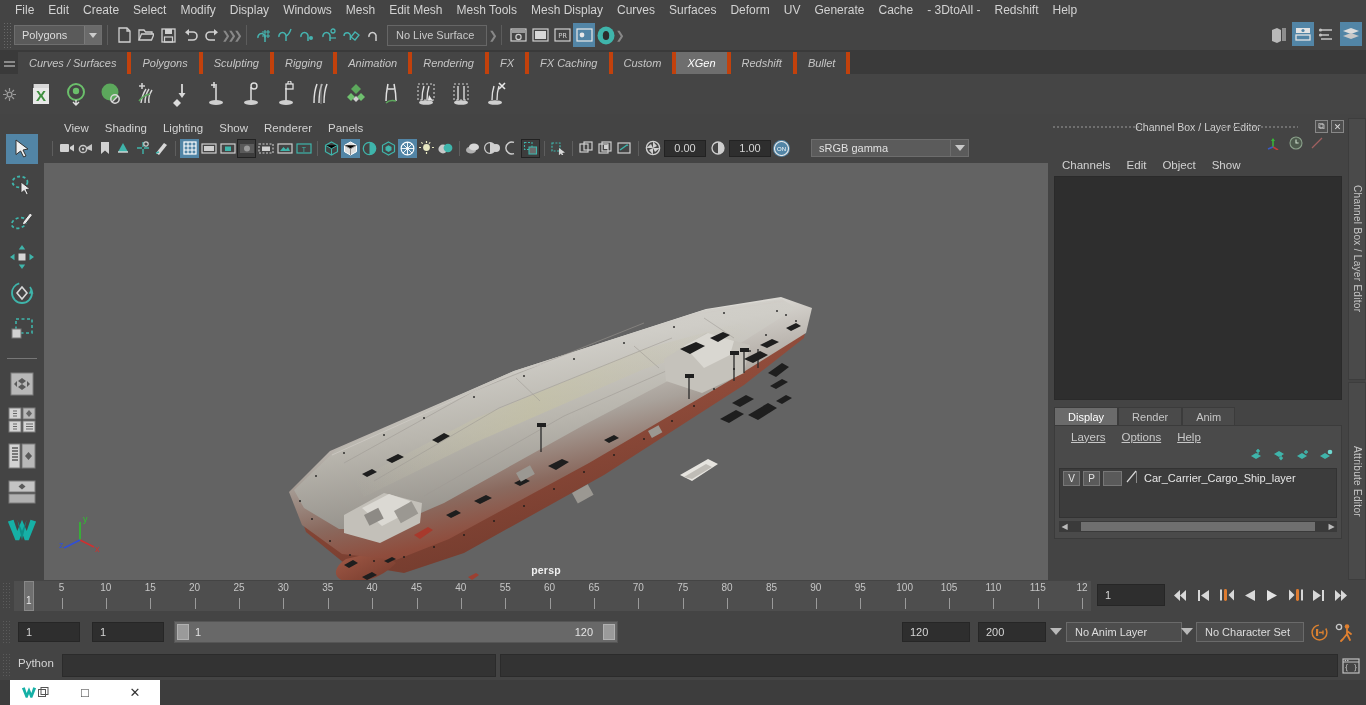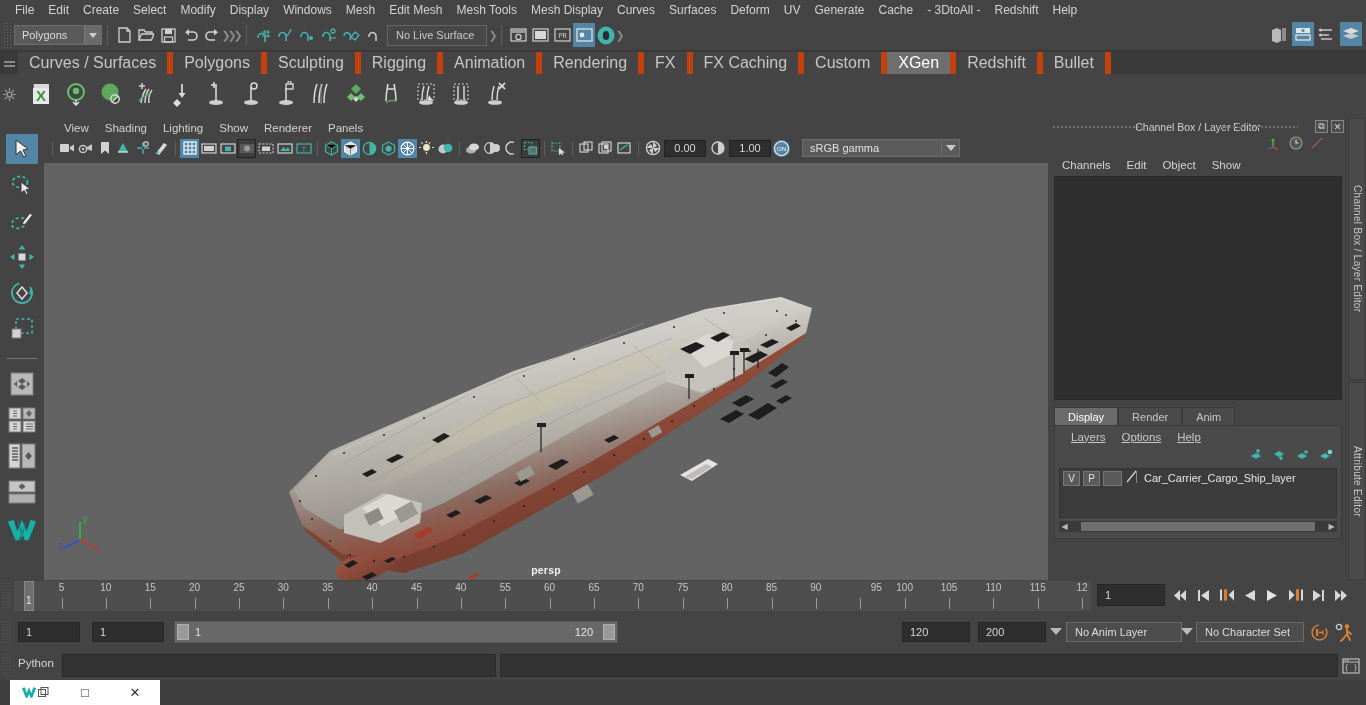--- a/index.html
+++ b/index.html
@@ -51,23 +51,23 @@
   .rightIcons .ri.on { background:#5285a6; }
 
   
   .shelfTabs {
     position:absolute; left:0; top:50px; width:1366px; height:24px;
     background:#3a3a3a; display:flex; align-items:flex-end;
   }
   .shelfGrip { width:18px; height:24px; display:flex; align-items:center; justify-content:center; }
   .shelfGrip i { display:block; width:11px; height:2px; background:#8a8a8a; box-shadow:0 4px 0 #8a8a8a; }
   .shelfTab {
-    height:22px; padding:0 11px; font-size:16px; color:#c6c6c6;
-    display:flex; align-items:center; border-right:6px solid #c2410c;
-    background:#454545; cursor:default; white-space:nowrap;
+    height:22px; padding:0 11px; font-size:11px; color:#c6c6c6;
+    display:flex; align-items:center; border-right:4px solid #c2410c;
+    background:#454545; cursor:default; white-space:nowrap;font-style:italic;
   }
   .shelfTab.active { background:#6e6e6e; color:#fff; }
   .shelfBody {
     position:absolute; left:0; top:74px; width:1366px; height:40px;
     background:#454545; display:flex; align-items:center;
   }
   .shelfSideBtn { width:18px; height:40px; display:flex; align-items:center; justify-content:center; }
   .shelfIcons { display:flex; align-items:center; gap:1px; padding-left:6px; }
   .shelfIcon { width:34px; height:34px; display:flex; align-items:center; justify-content:center; }
 
@@ -781,21 +781,21 @@
             <path d="M7 1a6 6 0 010 12z" fill="#cfcfcf"></path>
           </svg>
         </div>
       <div class="numfield">1.00</div>
       <div class="vt on" style="border-radius:9px;width:17px;height:17px;">
           <svg width="15" height="15" viewBox="0 0 15 15">
             <circle cx="7.5" cy="7.5" r="7" fill="#5285a6" stroke="#e8e8e8" stroke-width="1.1"></circle>
             <text x="7.5" y="10" font-size="6" fill="#fff" text-anchor="middle" font-family="sans-serif">ON</text>
           </svg>
         </div>
-      <div style="display:flex;margin-left:12px;justify-content:space-between;">
+      <div style="display:flex;margin-left:21px;justify-content:space-between;">
         <div class="gammaSel">sRGB gamma</div>
         <div class="gammaArw">
             <i></i>
           </div>
       </div>
     </div>
   </div>
 
   <div class="viewport">
     <svg width="1004" height="417" viewBox="0 0 1004 417">
@@ -1094,21 +1094,21 @@
         <div class="tlabel" style="left: 624.375px;">70</div>
         <div class="tick" style="left: 668.75px;"></div>
         <div class="tlabel" style="left: 668.75px;">75</div>
         <div class="tick" style="left: 713.125px;"></div>
         <div class="tlabel" style="left: 713.125px;">80</div>
         <div class="tick" style="left: 757.5px;"></div>
         <div class="tlabel" style="left: 757.5px;">85</div>
         <div class="tick" style="left: 801.875px;"></div>
         <div class="tlabel" style="left: 801.875px;">90</div>
         <div class="tick" style="left: 846.25px;"></div>
-        <div class="tlabel" style="left: 846.25px; margin-left: 16px;">95</div>
+        <div class="tlabel" style="left: 846.25px;">95</div>
         <div class="tick" style="left: 890.625px;"></div>
         <div class="tlabel" style="left: 890.625px;">100</div>
         <div class="tick" style="left: 935px;"></div>
         <div class="tlabel" style="left: 935px;">105</div>
         <div class="tick" style="left: 979.375px;"></div>
         <div class="tlabel" style="left: 979.375px;">110</div>
         <div class="tick" style="left: 1023.75px;"></div>
         <div class="tlabel" style="left: 1023.75px;">115</div>
         <div class="tick" style="left: 1068.12px;"></div>
         <div class="tlabel" style="left: 1068.12px;">12</div>

